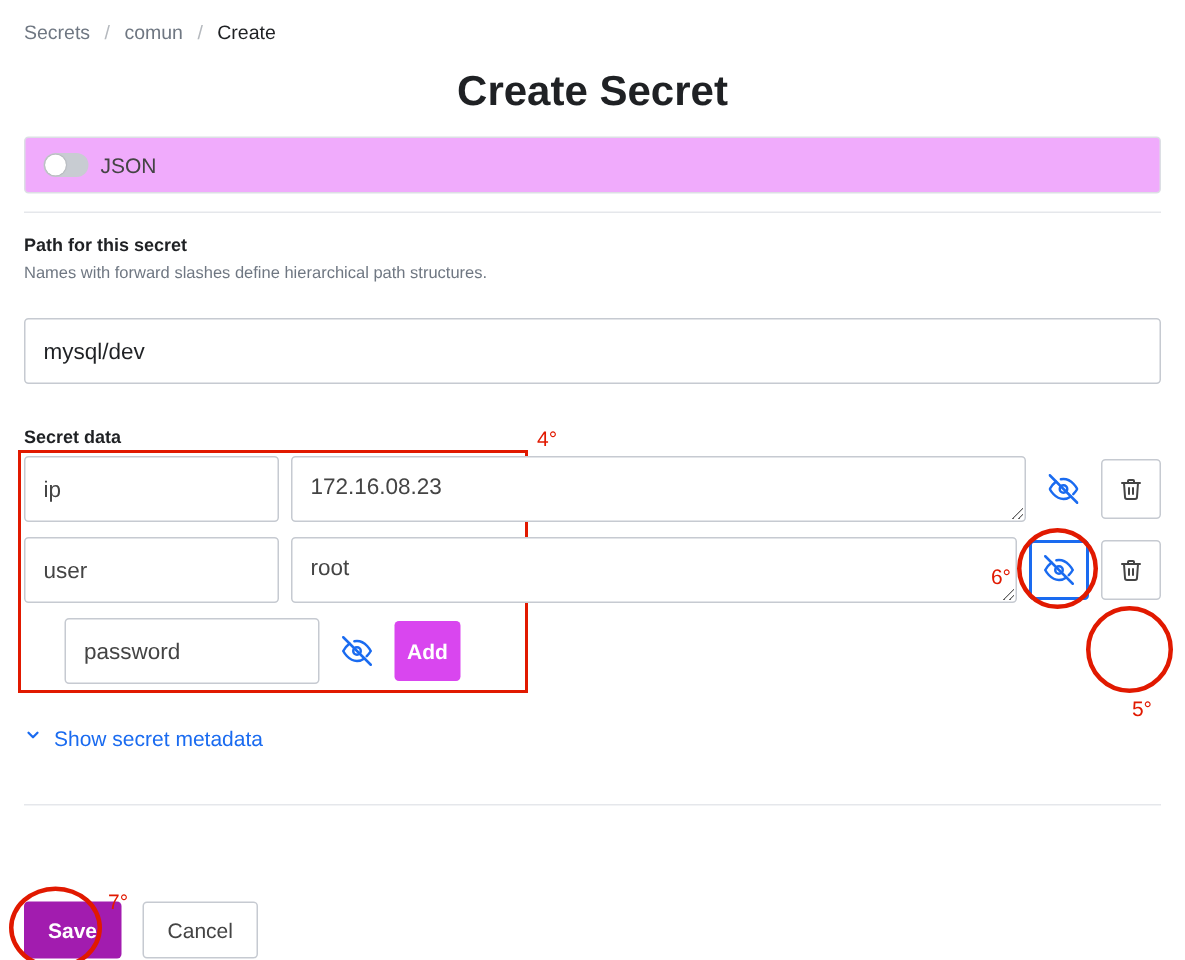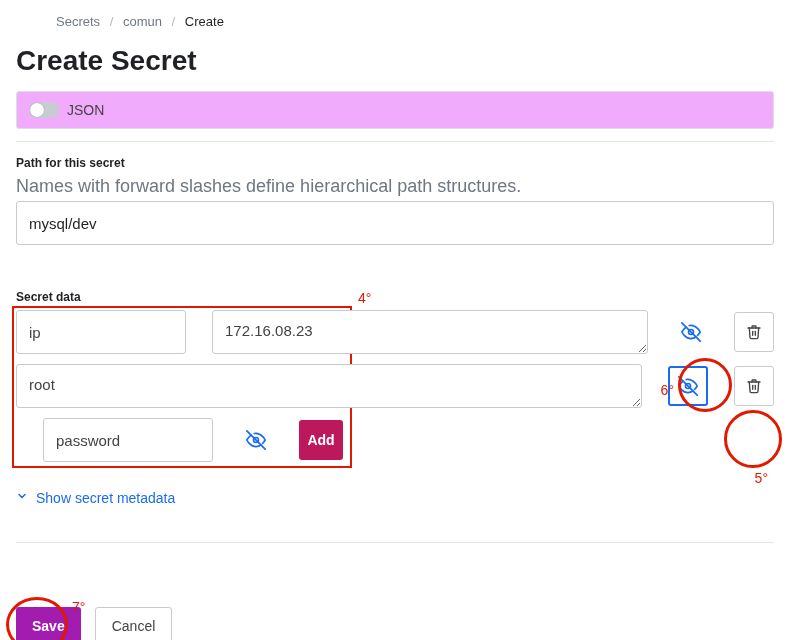--- a/index.html
+++ b/index.html
@@ -3,50 +3,50 @@
 <meta charset="utf-8">
 <style>
   * { box-sizing: border-box; }
   html, body { margin:0; padding:0; }
   body {
     width:790px; height:640px;
     font-family: -apple-system, BlinkMacSystemFont, "Segoe UI", Helvetica, Arial, sans-serif;
     font-size:14px; color:#1f2124; background:#fff;
     padding:10px 16px;
   }
-  .breadcrumb { color:#6f7782; font-size:13px; padding:4px 0 8px;margin-left:40px; }
+  .breadcrumb { color:#6f7782; font-size:13px; padding:4px 0 8px; }
   .breadcrumb a { color:#6f7782; text-decoration:none; }
   .breadcrumb .sep { margin:0 6px; color:#b5b9be; }
   .breadcrumb .cur { color:#1f2124; }
-  h1 { font-size:28px; font-weight:700; margin:8px 0 14px; }
+  h1 { font-size:28px; font-weight:700; margin:8px 0 14px;text-align:center; }
   .json-bar {
     border:1px solid #dcdfe4; border-radius:3px;
     padding:10px 12px; display:flex; align-items:center;
     background:#f0abfc;
   }
   .toggle {
     width:30px; height:16px; background:#c8ccd2; border-radius:8px;
     position:relative; margin-right:8px;
   }
   .toggle .knob {
     width:14px; height:14px; background:#fff; border-radius:50%;
     position:absolute; top:1px; left:1px;
     box-shadow:0 0 1px rgba(0,0,0,0.4);
   }
   .json-label { color:#444; font-size:14px; }
   hr.sep-line { border:none; border-top:1px solid #e5e7eb; margin:12px 0 14px; }
   .section-title { font-weight:700; font-size:12px; margin:10px 0 6px; }
-  .helper { color:#6f7782; font-size:18px; margin-bottom:4px; }
+  .helper { color:#6f7782; font-size:11px; margin-bottom:24px; }
   input.path {
     width:100%; height:44px; border:1px solid #c6cad1; border-radius:3px;
     padding:0 12px; font-size:15px; color:#1f2124; background:#fff;
   }
-  .secret-data { margin-top:45px; }
+  .secret-data { margin-top:28px; }
   .rows { margin-top:6px; position:relative; }
-  .row { display:flex; align-items:stretch; gap:26px; margin-bottom:10px; }
+  .row { display:flex; align-items:stretch; gap:8px; margin-bottom:10px; }
   .key-input {
     width:170px; height:44px; border:1px solid #c6cad1; border-radius:3px;
     padding:0 12px; font-size:15px; color:#444; background:#fff;
   }
   .val-wrap { position:relative; flex:1; display:flex; }
   .val-input {
     flex:1; height:44px; min-height:44px;
     border:1px solid #c6cad1; border-radius:3px;
     padding:10px 12px; font-size:15px; color:#444; background:#fff;
     resize:none;
@@ -65,21 +65,21 @@
     border:2px solid #1a6bf0; border-radius:3px; height:40px; width:40px; min-width:40px;
     margin-top:2px;
   }
   .trash-btn {
     width:40px; min-width:40px; height:40px; margin-top:2px;
     border:1px solid #c6cad1; border-radius:3px;
     display:flex; align-items:center; justify-content:center;
     background:#fff; cursor:pointer; color:#444; padding:0;
   }
   .add-btn {
-    width:44px; height:40px; background:#be185d; color:#fff;
+    width:44px; height:40px; background:#d946ef; color:#fff;
     border:none; border-radius:3px; font-size:14px; font-weight:600;
     cursor:pointer; margin-top:2px;
   }
   .metadata-link {
     display:flex; align-items:flex-start; gap:8px;
     color:#1a6bf0; font-size:14px; font-weight:500; margin-top:28px;
     cursor:pointer;
   }
   .metadata-link .chev { font-size:12px; }
   .footer { margin-top:64px; display:flex; gap:14px; }
@@ -163,20 +163,21 @@
             <polyline points="3 6 5 6 21 6"></polyline>
             <path d="M19 6l-1 14a2 2 0 0 1-2 2H8a2 2 0 0 1-2-2L5 6"></path>
             <path d="M10 11v6"></path>
             <path d="M14 11v6"></path>
             <path d="M9 6V4a1 1 0 0 1 1-1h4a1 1 0 0 1 1 1v2"></path>
           </svg>
       </button>
     </div>
 
     <div class="row" style="position:relative;">
+      <input class="key-input" type="text" value="user" style="">
       <div class="val-wrap">
         <textarea class="val-input" style=""></textarea>
         <span class="val-overlay">root</span>
       </div>
       <button class="eye-btn outlined">
         <svg width="20" height="20" viewBox="0 0 24 24" fill="none" stroke="currentColor" stroke-width="2" stroke-linecap="round" stroke-linejoin="round">
             <path d="M17.94 17.94A10.94 10.94 0 0 1 12 20C5 20 1 12 1 12a20.3 20.3 0 0 1 5.06-5.94"></path>
             <path d="M9.9 4.24A10.9 10.9 0 0 1 12 4c7 0 11 8 11 8a20.4 20.4 0 0 1-3.17 4.17"></path>
             <line x1="1" y1="1" x2="23" y2="23"></line>
             <circle cx="12" cy="12" r="3"></circle>

